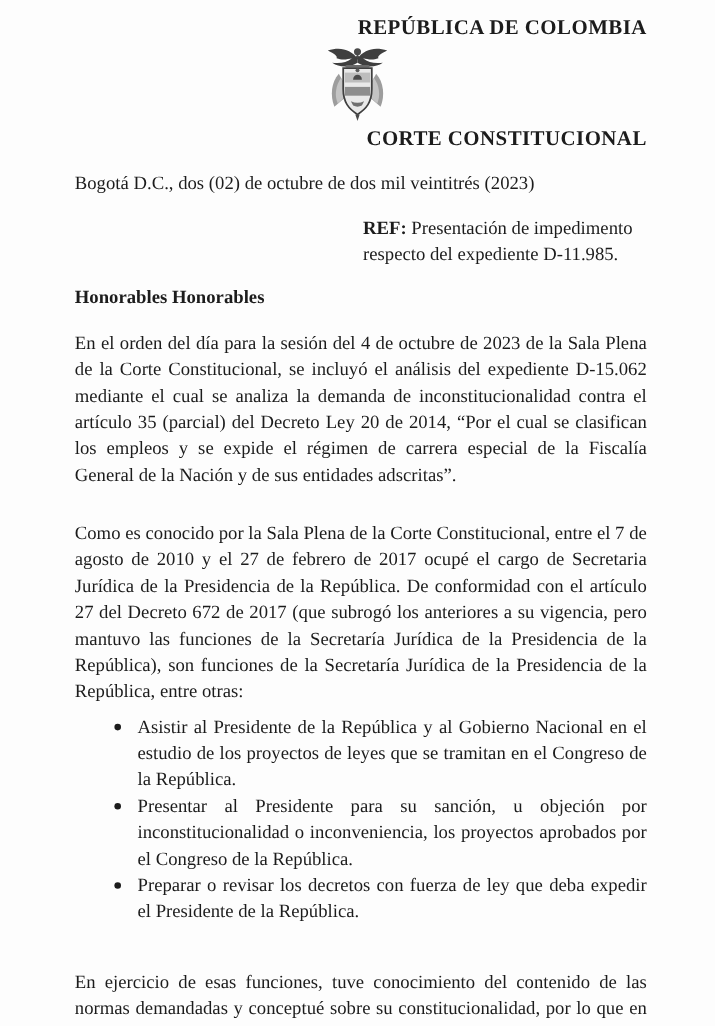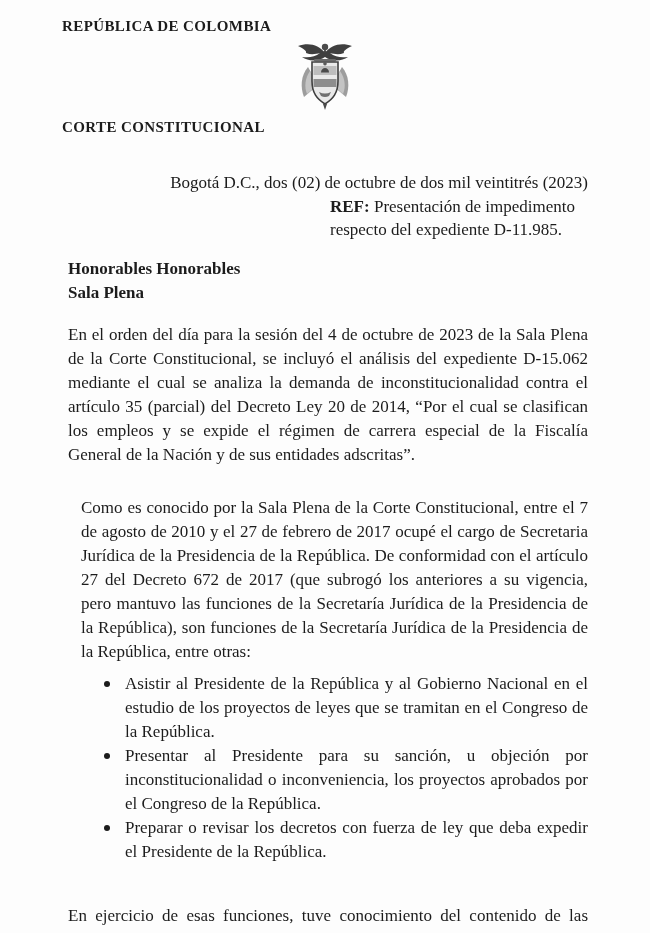--- a/index.html
+++ b/index.html
@@ -19,45 +19,46 @@
   }
 
   .page {
     width: 650px;
     height: 933px;
     padding: 14px 62px 0 68px;
     position: relative;
   }
 
   .doc-title {
-    text-align: left;
-    font-size: 15px;
+    text-align: right;
+    font-size: 19px;
     font-weight: bold;
     letter-spacing: 0.4px;
     line-height: 24px;
     
     margin-left: -6px;
   }
 
   .emblem-wrap {
     text-align: center;
     height: 72px;
     margin: 3px 0 1px;
     margin-left: -6px;
   }
 
   .emblem-wrap svg { display: inline-block; }
 
   .court-title {
     margin-top: 2px;
-    margin-bottom: 32px;
+    margin-bottom: 16px;
   }
 
   .dateline {
-    text-align: right;
+    text-align: left;
+    margin-bottom: 17px;
     white-space: nowrap;
   }
 
   .ref-block {
     margin-left: 262px;
     width: 258px;
     line-height: 23px;
     text-align: left;
     margin-bottom: 16px;
   }
@@ -68,21 +69,21 @@
     font-weight: bold;
     line-height: 24px;
     margin-bottom: 18px;
   }
 
   .para {
     text-align: justify;
     margin-bottom: 29px;
   }
 
-  .para.tight { margin-bottom: 8px; margin-left: 13px; }
+  .para.tight { margin-bottom: 8px; }
 
   .bullet-list {
     list-style: none;
     margin-bottom: 40px;
   }
 
   .bullet-item {
     position: relative;
     padding-left: 57px;
     text-align: justify;
@@ -142,21 +143,20 @@
   </div>
 
   <div class="doc-title court-title">CORTE CONSTITUCIONAL</div>
 
   <div class="dateline">Bogotá D.C., dos (02) de octubre de dos mil veintitrés (2023)</div>
 
   <div class="ref-block"><span class="ref-label">REF:</span><span> Presentación de impedimento respecto del expediente D-11.985.</span></div>
 
   <div class="salutation">
     <div>Honorables Honorables</div>
-    <div>Sala Plena</div>
   </div>
 
   <p class="para">En el orden del día para la sesión del 4 de octubre de 2023 de la Sala Plena de la Corte Constitucional, se incluyó el análisis del expediente D-15.062 mediante el cual se analiza la demanda de inconstitucionalidad contra el artículo 35 (parcial) del Decreto Ley 20 de 2014, “Por el cual se clasifican los empleos y se expide el régimen de carrera especial de la Fiscalía General de la Nación y de sus entidades adscritas”.</p>
 
   <p class="para tight">Como es conocido por la Sala Plena de la Corte Constitucional, entre el 7 de agosto de 2010 y el 27 de febrero de 2017 ocupé el cargo de Secretaria Jurídica de la Presidencia de la República. De conformidad con el artículo 27 del Decreto 672 de 2017 (que subrogó los anteriores a su vigencia, pero mantuvo las funciones de la Secretaría Jurídica de la Presidencia de la República), son funciones de la Secretaría Jurídica de la Presidencia de la República, entre otras:</p>
 
   <ul class="bullet-list">
     <li class="bullet-item">
       <span class="bullet-dot"></span>
       <span>Asistir al Presidente de la República y al Gobierno Nacional en el estudio de los proyectos de leyes que se tramitan en el Congreso de la República.</span>

